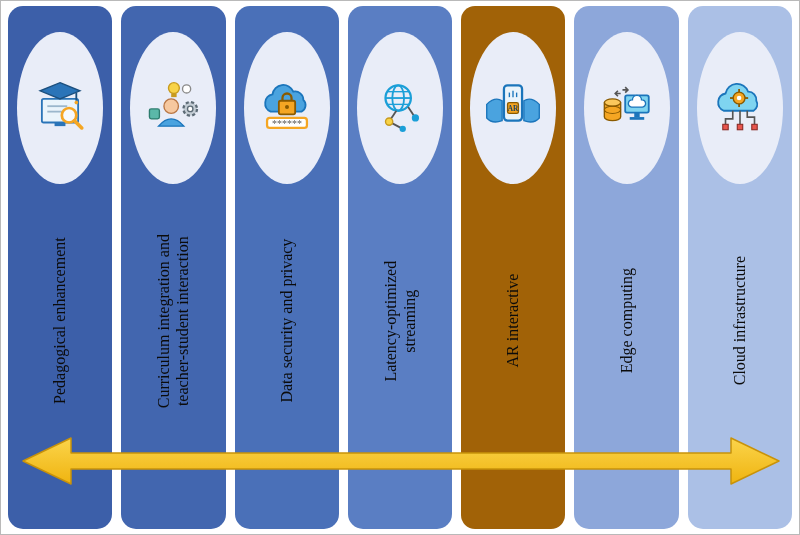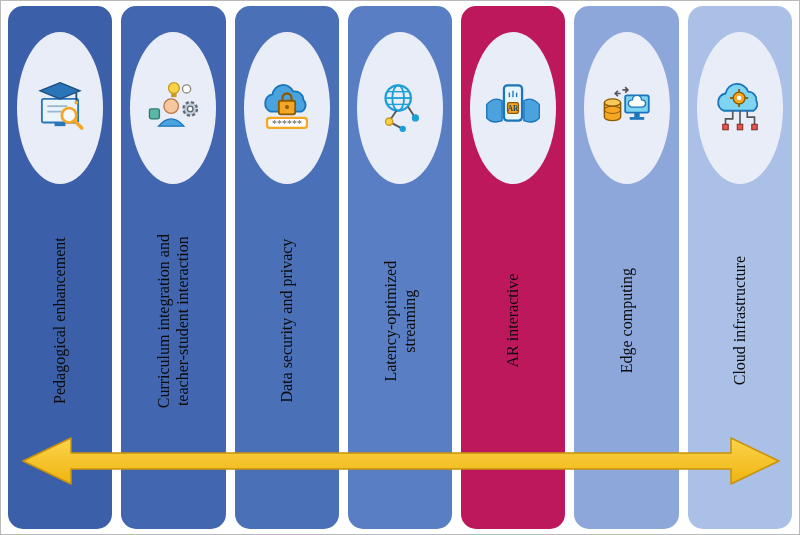--- a/index.html
+++ b/index.html
@@ -136,21 +136,21 @@
           <circle cx="20" cy="47" r="4" fill="#f8d347" stroke="#c89b1e" stroke-width="1.5"></circle>
           <circle cx="35" cy="55" r="3.5" fill="#1b9fd8"></circle>
           <circle cx="49" cy="43" r="4" fill="#1b9fd8"></circle>
         </svg>
       </div>
       <div class="label-wrap">
         <div class="label" style="color: rgb(11, 11, 11);">Latency-optimized streaming</div>
       </div>
     </div>
 
-    <div class="column" style="background: #be185d;">
+    <div class="column" style="background: #a16207; border-radius: 14px;">
       <div class="ellipse" style="background: rgb(233, 237, 248);">
         <svg viewBox="0 0 64 64" width="58" height="58">
           <path d="M3 28 q9,-9 17,-4 l0 22 q-11,4 -17,-3 z" fill="#4aa3df" stroke="#1b75bb" stroke-width="1.5"></path>
           <path d="M61 28 q-9,-9 -17,-4 l0 22 q11,4 17,-3 z" fill="#4aa3df" stroke="#1b75bb" stroke-width="1.5"></path>
           <rect x="22" y="7" width="20" height="39" rx="4" fill="#eaf4fb" stroke="#1b75bb" stroke-width="2.5"></rect>
           <g stroke="#1b75bb" stroke-width="1.5">
             <line x1="28" y1="15" x2="28" y2="20"></line>
             <line x1="32" y1="13" x2="32" y2="20"></line>
             <line x1="36" y1="15" x2="36" y2="20"></line>
           </g>

